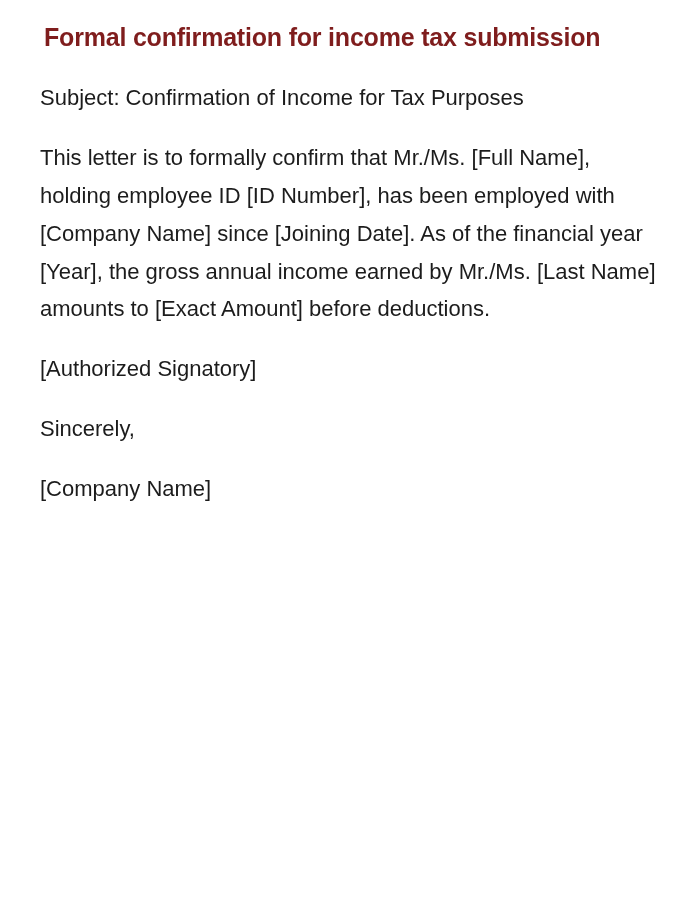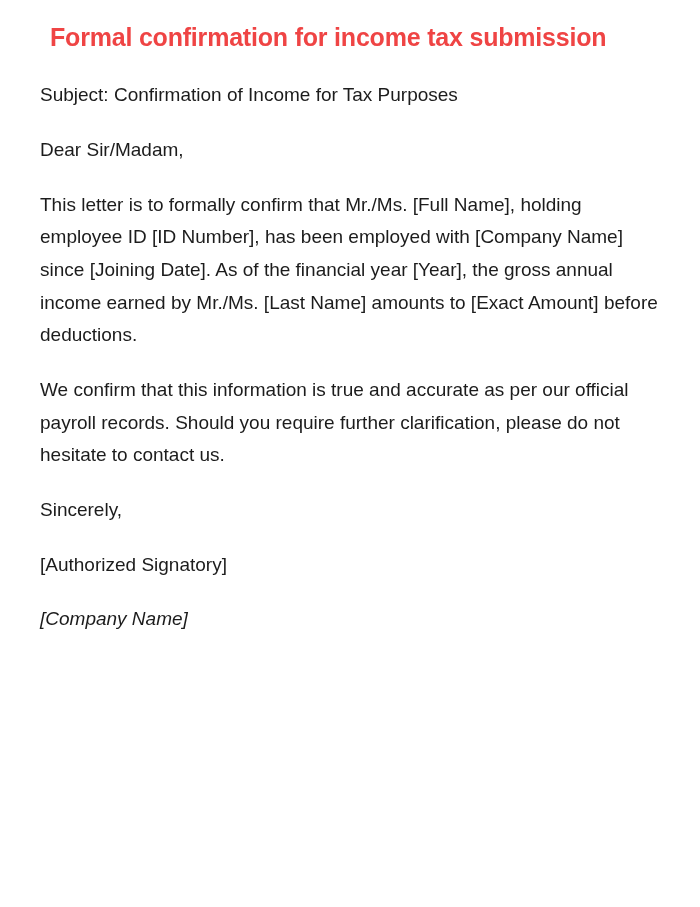--- a/index.html
+++ b/index.html
@@ -19,41 +19,38 @@
     min-height: 907px;
     box-sizing: border-box;
     padding: 22px 40px 20px 40px;
     background: #ffffff;
   }
   .doc-title {
     font-size: 25px;
     line-height: 1.25;
     font-weight: bold;
     letter-spacing: -0.2px;
-    margin: 0 0 26px 10px;
-    color: #ef4444;
+    margin: 0 0 26px 4px;
+    color: #7f1d1d;
   }
   .para {
-    font-size: 19px;
+    font-size: 22px;
     line-height: 1.72;
     margin: 0 0 22px 0;
     color: #1c1c1c;
     font-weight: 400;
   }
   .para:last-child {
     margin-bottom: 0;
-    font-style: italic;
   }
 </style>
 </head>
 <body>
 
 <div class="page">
   <h1 class="doc-title">Formal confirmation for income tax submission</h1>
 
   <p class="para">Subject: Confirmation of Income for Tax Purposes</p>
-  <p class="para">Dear Sir/Madam,</p>
   <p class="para">This letter is to formally confirm that Mr./Ms. [Full Name], holding employee ID [ID Number], has been employed with [Company Name] since [Joining Date]. As of the financial year [Year], the gross annual income earned by Mr./Ms. [Last Name] amounts to [Exact Amount] before deductions.</p>
-  <p class="para">We confirm that this information is true and accurate as per our official payroll records. Should you require further clarification, please do not hesitate to contact us.</p>
+  <p class="para">[Authorized Signatory]</p>
   <p class="para">Sincerely,</p>
-  <p class="para">[Authorized Signatory]</p>
   <p class="para">[Company Name]</p>
 </div>
 
 </body></html>

